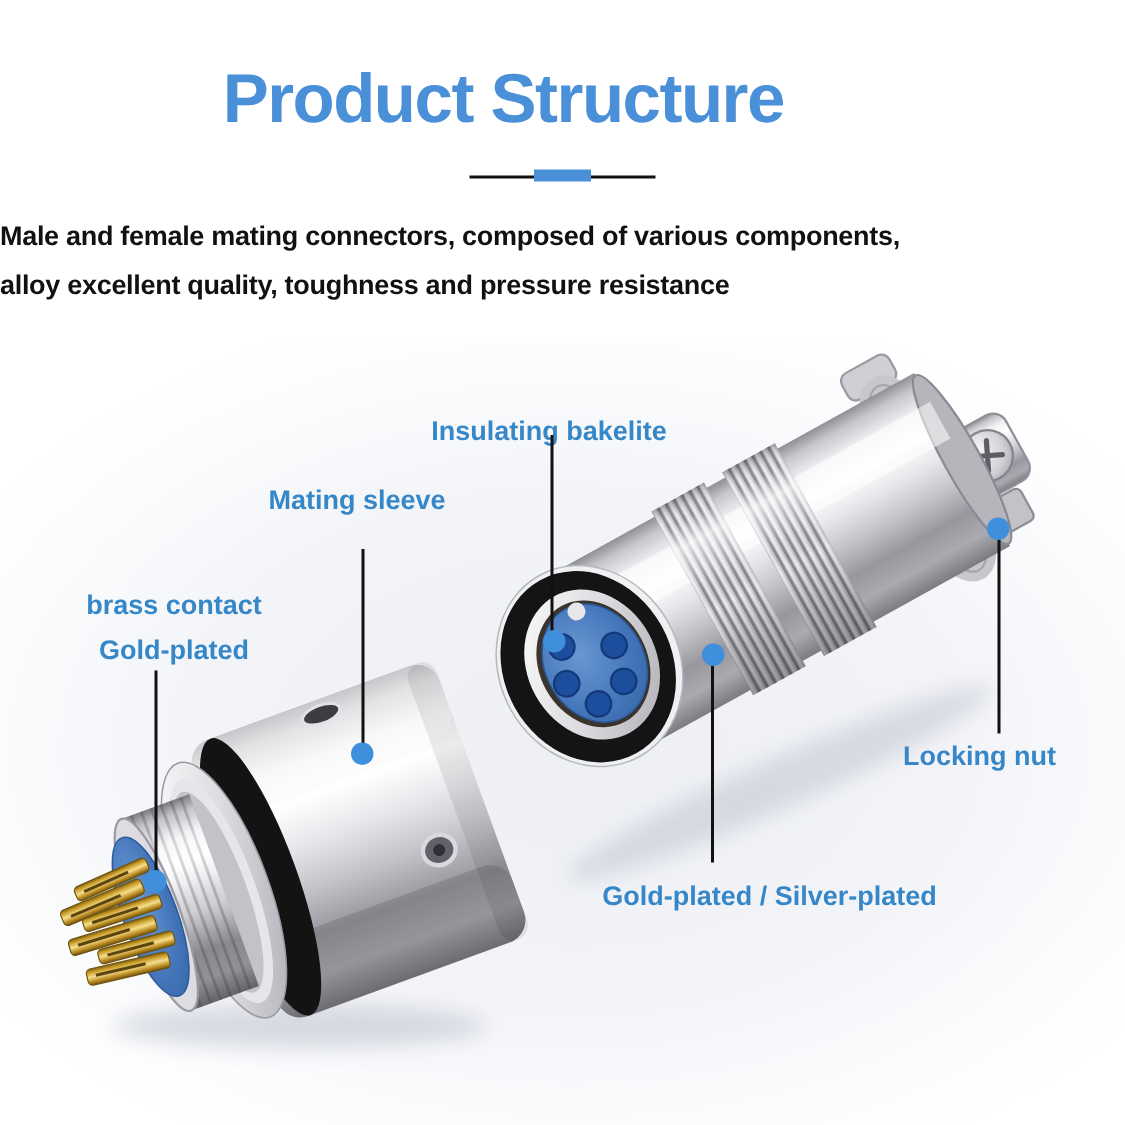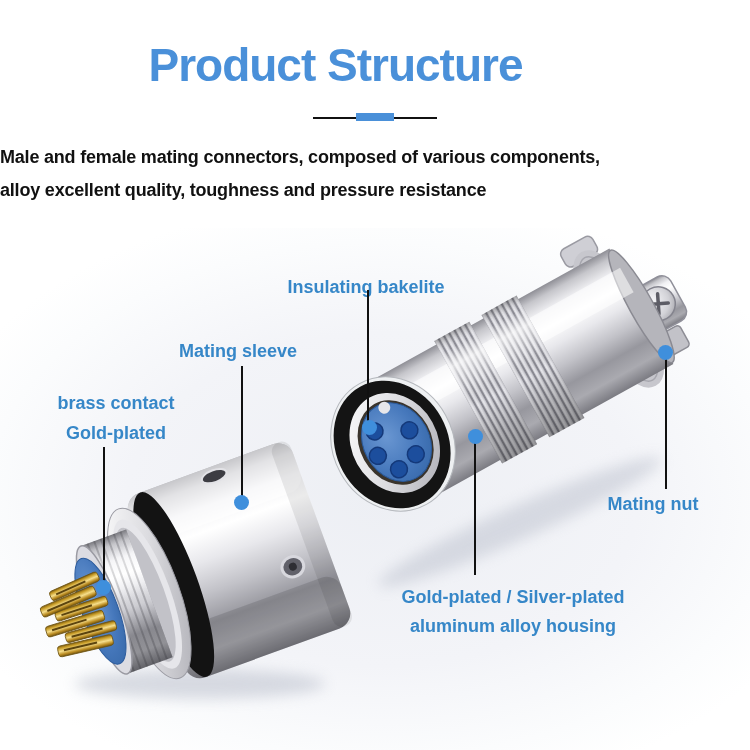--- a/index.html
+++ b/index.html
@@ -206,35 +206,34 @@
   <div class="divider-accent"></div>
   <div class="subtitle">
     <span>Male and female mating connectors, composed of various components,</span>
     <span>alloy excellent quality, toughness and pressure resistance</span>
   </div>
 
   <div class="callout-label" style="left:366px;top:261px;margin-top:16px;">Insulating bakelite</div>
   <div class="callout-line" style="left:367px;top:290px;height:134px;"></div>
   <div class="callout-dot" style="left:362px;top:420px;"></div>
 
-  <div class="callout-label" style="left:238px;top:341px;text-align:center;">Mating sleeve</div>
+  <div class="callout-label" style="left:238px;top:323px;text-align:center;">Mating sleeve</div>
   <div class="callout-line" style="left:241px;top:366px;height:133px;"></div>
   <div class="callout-dot" style="left:234px;top:495px;"></div>
 
   <div class="callout-label lh30" style="left:116px;top:388px;">
     <span>brass contact</span>
     <span>Gold-plated</span>
   </div>
   <div class="callout-line" style="left:103px;top:447px;height:137px;"></div>
   <div class="callout-dot" style="left:96px;top:580px;"></div>
 
-  <div class="callout-label" style="left:653px;top:494px;">Mating nut</div>
+  <div class="callout-label" style="left:653px;top:494px;">Locking nut</div>
   <div class="callout-line" style="left:665px;top:358px;height:131px;"></div>
   <div class="callout-dot" style="left:658px;top:345px;"></div>
 
   <div class="callout-label lh29" style="left:477px;top:583px;margin-left:36px;">
     <span>Gold-plated / Silver-plated</span>
-    <span>aluminum alloy housing</span>
   </div>
   <div class="callout-line" style="left:474px;top:442px;height:133px;"></div>
   <div class="callout-dot" style="left:468px;top:429px;"></div>
 
 </div>
 
 </body></html>

